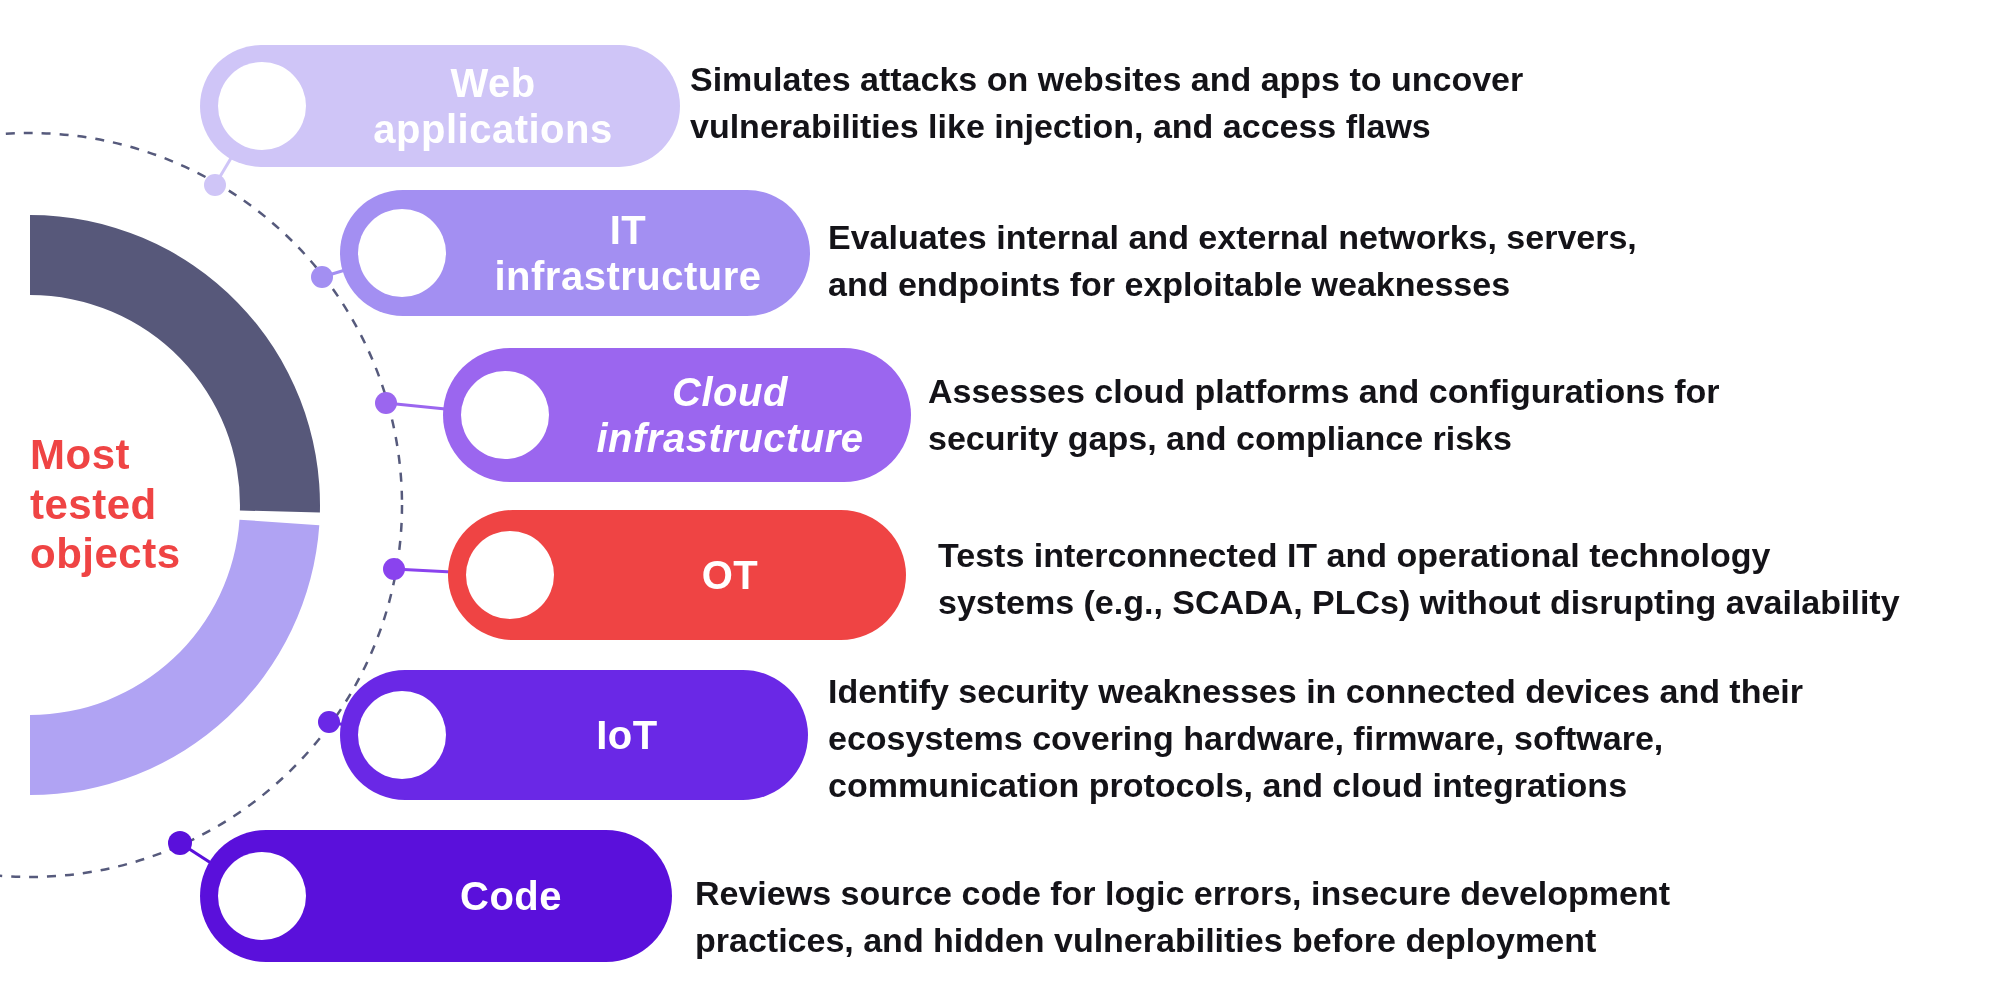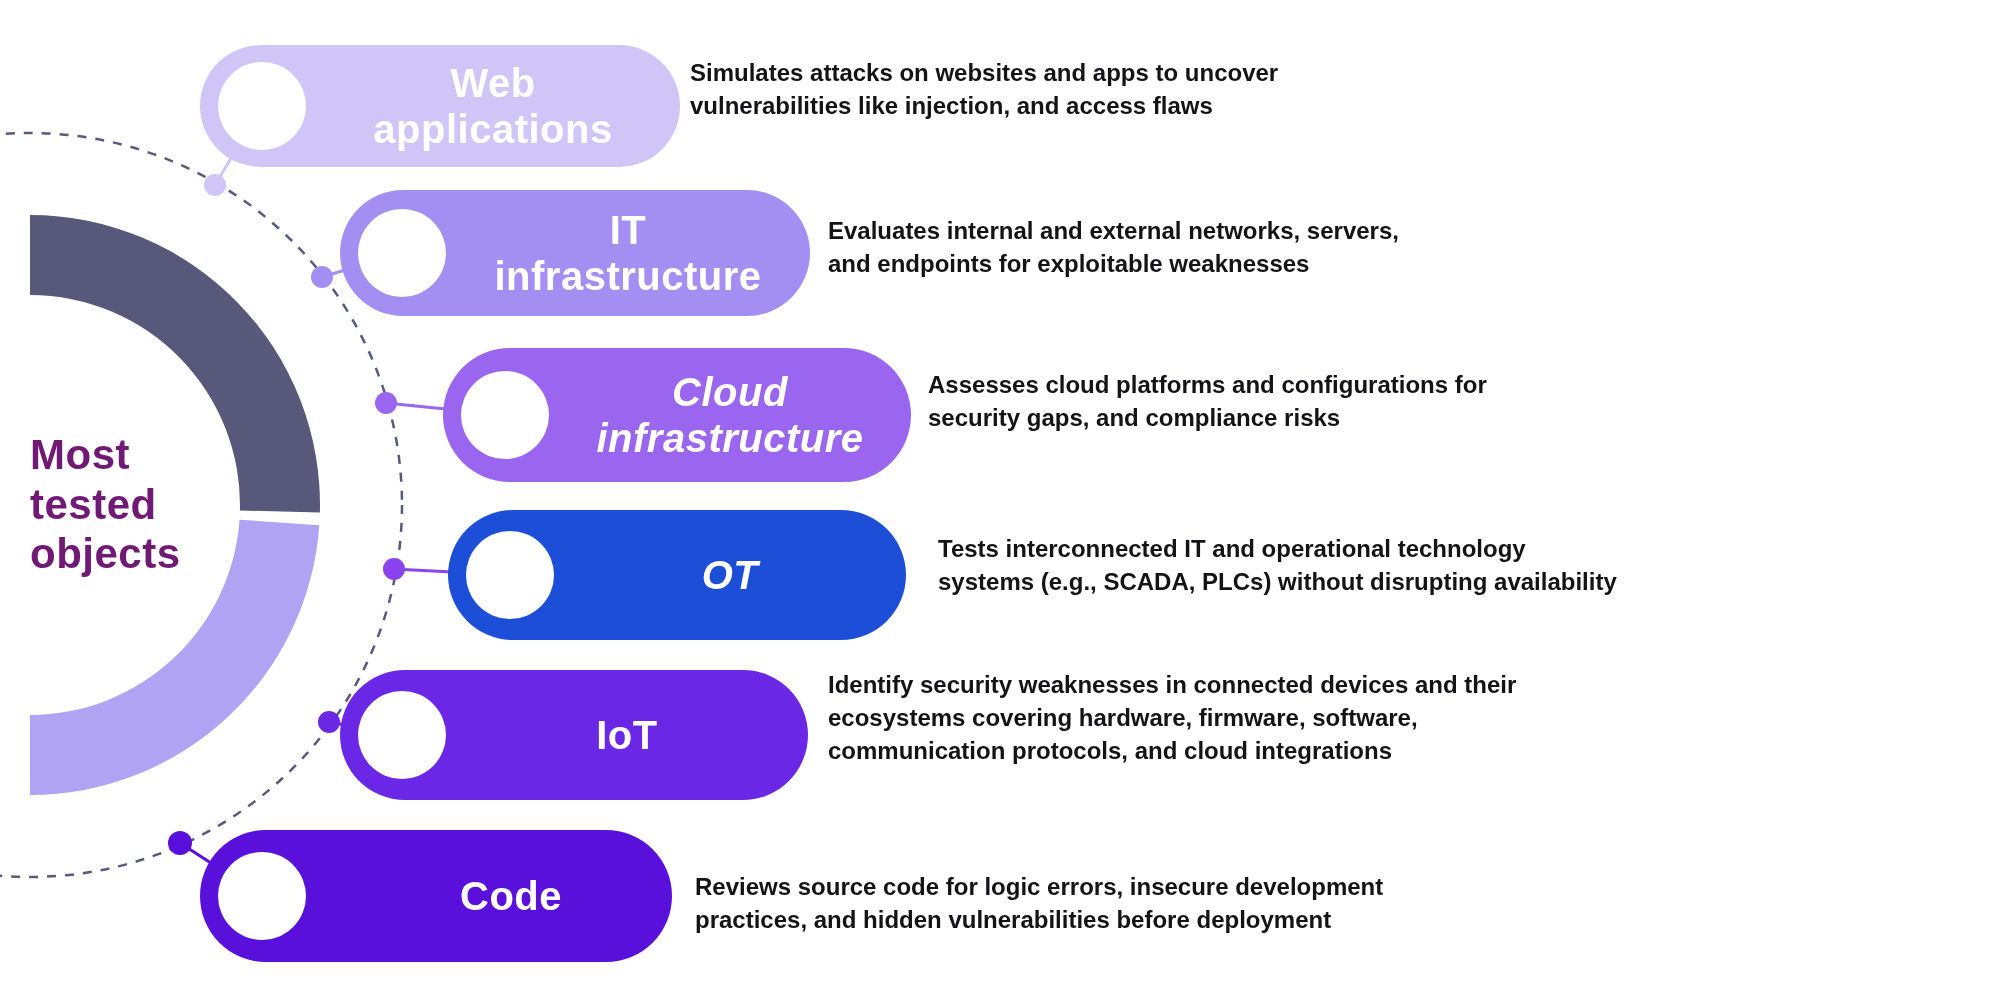--- a/index.html
+++ b/index.html
@@ -16,21 +16,21 @@
     left: 0; top: 0;
     width: 2000px; height: 987px;
   }
   .title {
     position: absolute;
     left: 30px; top: 430px;
     width: 190px;
     font-size: 42px;
     font-weight: 700;
     line-height: 1.18;
-    color: #701a75;
+    color: #ef4444;
     letter-spacing: 0.5px;
   }
   .pill {
     position: absolute;
     display: flex;
     align-items: center;
     border-radius: 999px;
   }
   .pill .bubble {
     width: 88px; height: 88px;
@@ -46,26 +46,26 @@
     text-align: center;
     color: #ffffff;
     font-size: 40px;
     font-weight: 700;
     line-height: 1.15;
     letter-spacing: 0.5px;
   }
   .pill-1 { left: 200px; top: 45px;  width: 480px; height: 122px; background: #cfc5f7; }
   .pill-2 { left: 340px; top: 190px; width: 470px; height: 126px; background: #a38ff2; }
   .pill-3 { left: 443px; top: 348px; width: 468px; height: 134px; background: #9b66ef; font-style: italic; }
-  .pill-4 { left: 448px; top: 510px; width: 458px; height: 130px; background: #1d4ed8; font-style: italic; }
+  .pill-4 { left: 448px; top: 510px; width: 458px; height: 130px; background: #ef4444; }
   .pill-5 { left: 340px; top: 670px; width: 468px; height: 130px; background: #6a28e6; }
   .pill-6 { left: 200px; top: 830px; width: 472px; height: 132px; background: #5a10db; gap: 44px; }
   .desc {
     position: absolute;
-    font-size: 24px;
+    font-size: 34px;
     font-weight: 700;
     line-height: 1.38;
     color: #141318;
     white-space: nowrap;
   }
   .desc-1 { left: 690px; top: 56px;  }
   .desc-2 { left: 828px; top: 214px; }
   .desc-3 { left: 928px; top: 368px; }
   .desc-4 { left: 938px; top: 532px; }
   .desc-5 { left: 828px; top: 668px; }

